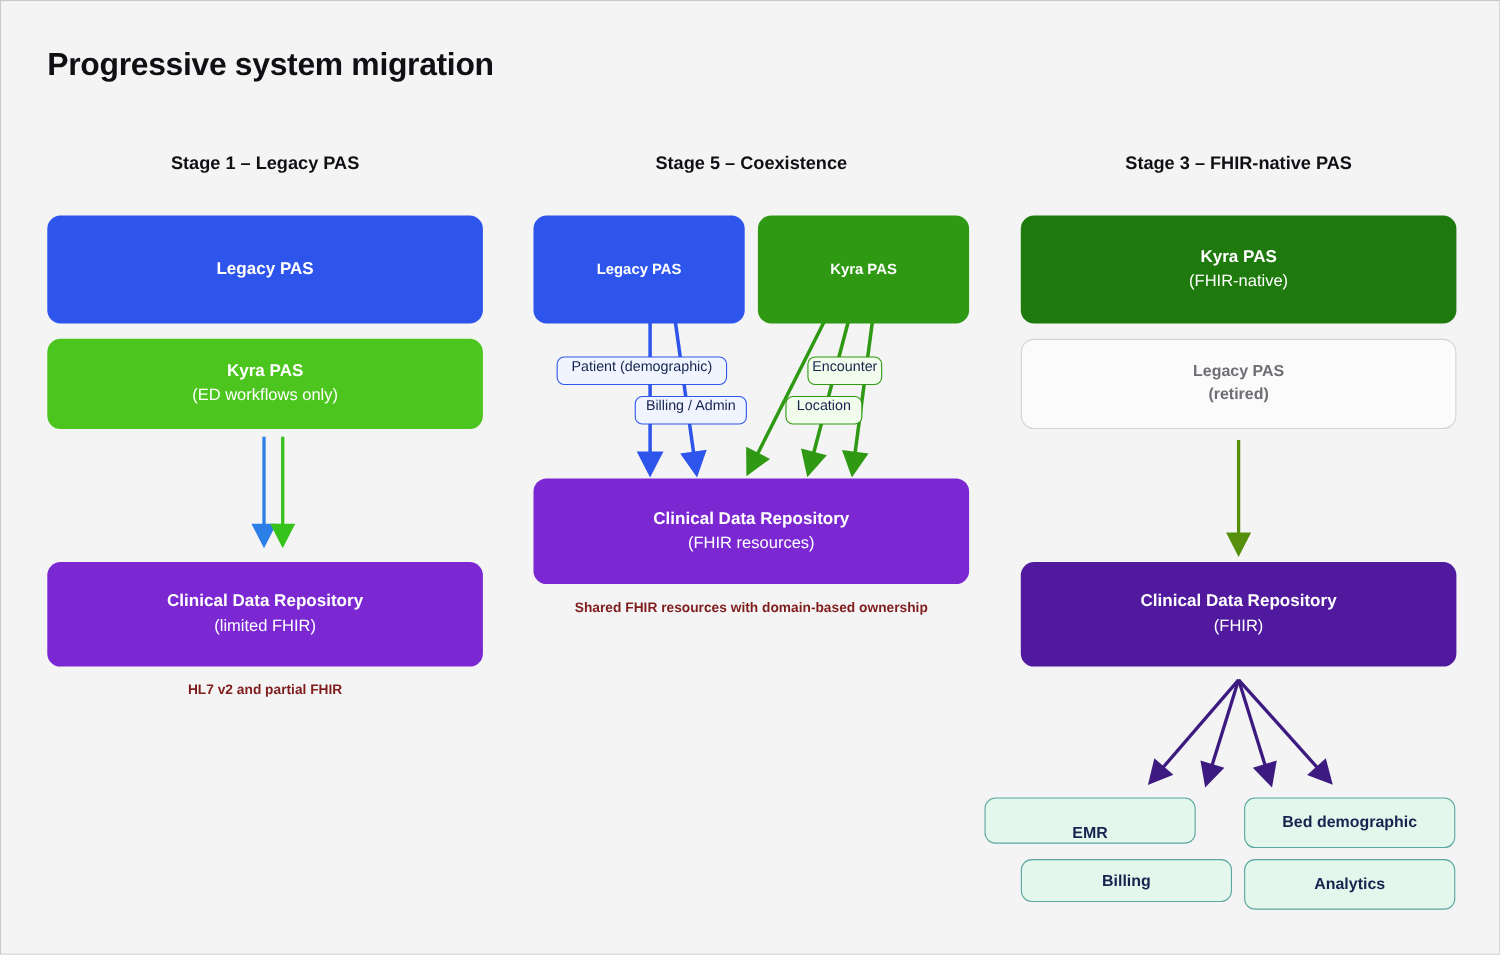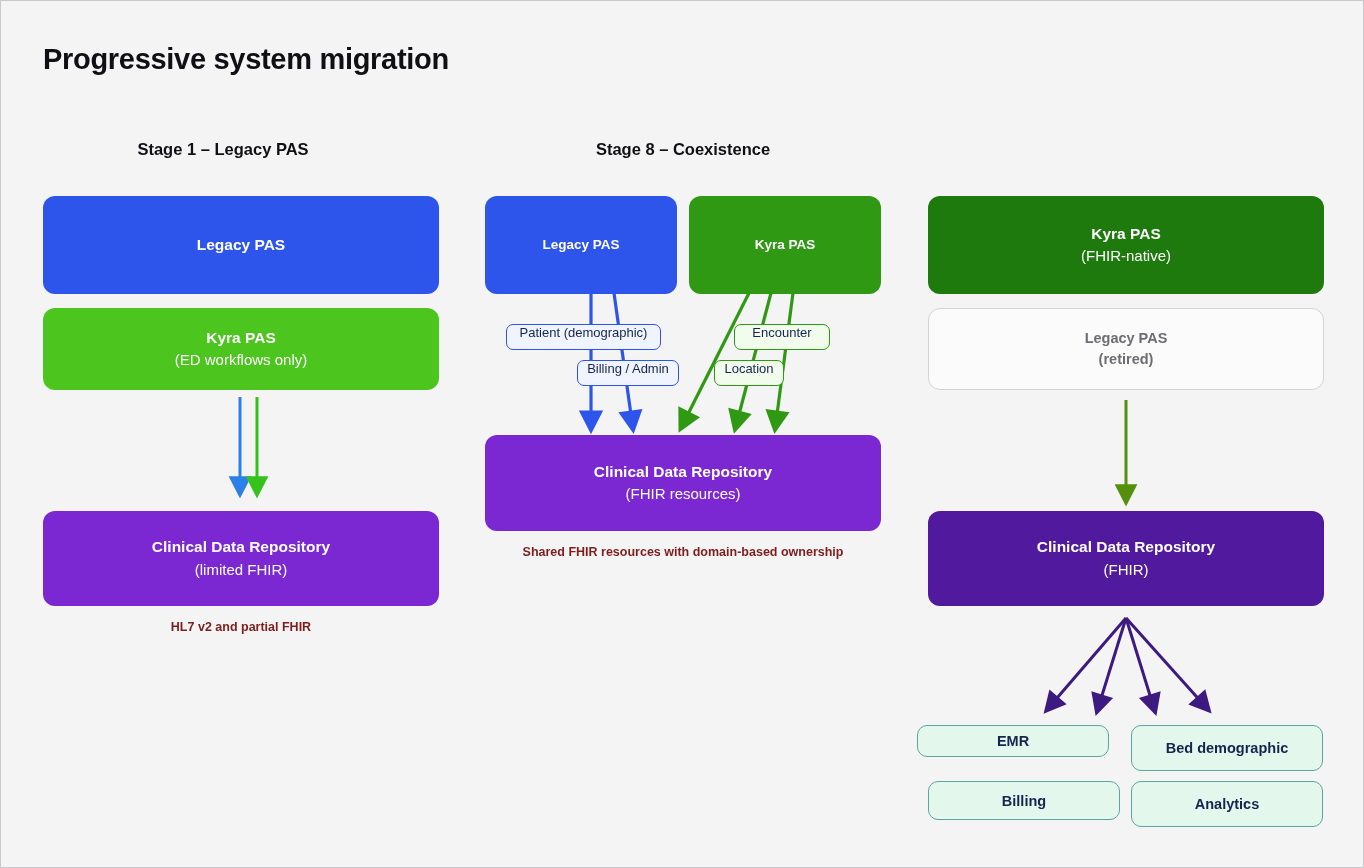--- a/index.html
+++ b/index.html
@@ -30,21 +30,21 @@
   }
   .col-header {
     position: absolute;
     top: 139px;
     width: 396px;
     text-align: center;
     font-size: 16.5px;
     font-weight: bold;
     color: #101014;
   }
-  .col1 { left: 24px; text-align: center; }
+  .col1 { left: 42px; text-align: center; }
   .col2 { left: 484px; }
   .col3 { left: 927px; }
 
   .node {
     position: absolute;
     box-sizing: border-box;
     border-radius: 12px;
     display: flex;
     flex-direction: column;
     align-items: center;
@@ -130,21 +130,22 @@
   }
 </style>
 </head>
 <body>
 
 <div class="canvas">
 
   <div class="page-title">Progressive system migration</div>
 
   <div class="col-header col1">Stage 1 – Legacy PAS</div>
-  <div class="col-header col2">Stage 8 – Coexistence</div>
+  <div class="col-header col2">Stage 5 – Coexistence</div>
+  <div class="col-header col3">Stage 3 – FHIR-native PAS</div>
 
   <svg class="arrows" viewBox="0 0 1364 868">
     <defs>
       <marker id="ah-blue1" markerWidth="9" markerHeight="9" refX="4.2" refY="4.4" orient="auto">
         <path d="M0.6,0.6 L8,4.4 L0.6,8.2 Z" fill="#2d7fe8"></path>
       </marker>
       <marker id="ah-green1" markerWidth="9" markerHeight="9" refX="4.2" refY="4.4" orient="auto">
         <path d="M0.6,0.6 L8,4.4 L0.6,8.2 Z" fill="#35c21a"></path>
       </marker>
       <marker id="ah-blue2" markerWidth="9" markerHeight="9" refX="4.2" refY="4.4" orient="auto">
@@ -214,21 +215,21 @@
   <div class="node small" style="left:688px; top:195px; width:192px; height:98px; background:#2f9913;">
     <div class="line1">Kyra PAS</div>
   </div>
 
   <div class="chip chip-blue" style="left:505px; top:323px; width:155px; height:26px;">
     <span>Patient (demographic)</span>
   </div>
   <div class="chip chip-blue" style="left:576px; top:359px; width:102px; height:26px;">
     <span>Billing / Admin</span>
   </div>
-  <div class="chip chip-green" style="left:733px; top:323px; width:96px; height:26px;">
+  <div class="chip chip-green" style="left:733px; top:323px; width:68px; height:26px;">
     <span>Encounter</span>
   </div>
   <div class="chip chip-green" style="left:713px; top:359px; width:70px; height:26px;">
     <span>Location</span>
   </div>
 
   <div class="node" style="left:484px; top:434px; width:396px; height:96px; background:#7b27d2; z-index:3;">
     <div class="line1">Clinical Data Repository</div>
     <div class="line2">(FHIR resources)</div>
   </div>
@@ -243,21 +244,21 @@
   <div class="node retired" style="left:927px; top:307px; width:396px; height:82px;">
     <div class="line1">Legacy PAS</div>
     <div class="line2">(retired)</div>
   </div>
 
   <div class="node" style="left:927px; top:510px; width:396px; height:95px; background:#51199e;">
     <div class="line1">Clinical Data Repository</div>
     <div class="line2">(FHIR)</div>
   </div>
 
-  <div class="consumer" style="left:916px; top:724px; width:192px; height:32px;">
+  <div class="consumer" style="left:894px; top:724px; width:192px; height:42px;align-items:flex-end;">
     <span>EMR</span>
   </div>
   <div class="consumer" style="left:1130px; top:724px; width:192px; height:46px;">
     <span>Bed demographic</span>
   </div>
   <div class="consumer" style="left:927px; top:780px; width:192px; height:39px;">
     <span>Billing</span>
   </div>
   <div class="consumer" style="left:1130px; top:780px; width:192px; height:46px;">
     <span>Analytics</span>

